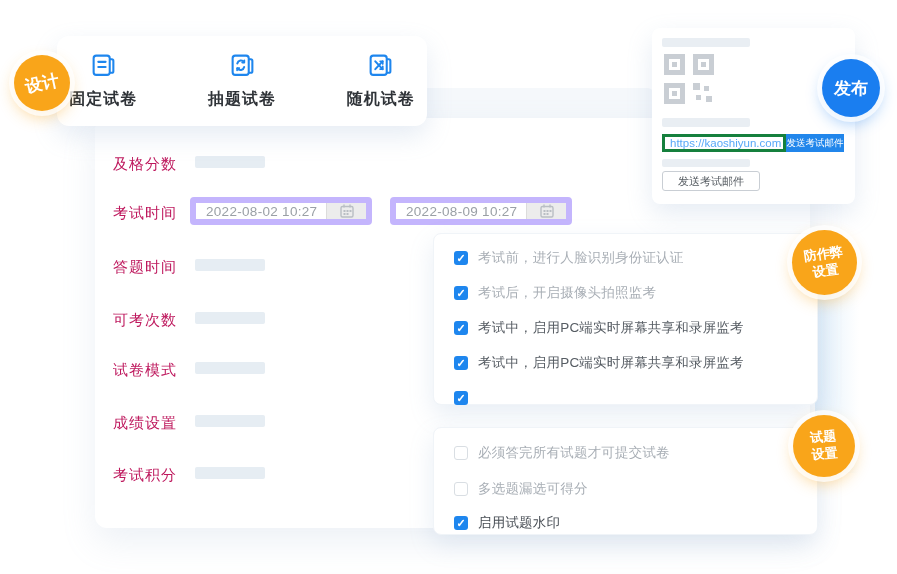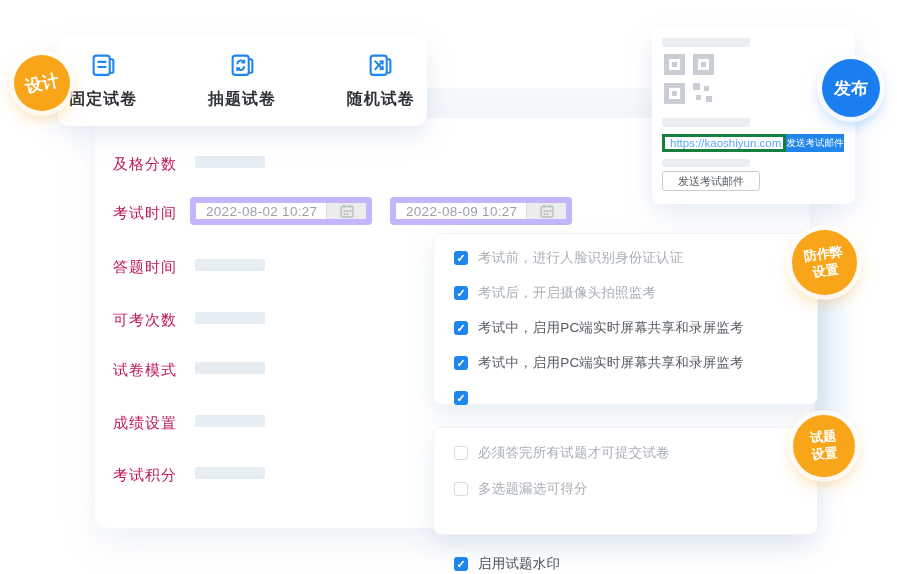--- a/index.html
+++ b/index.html
@@ -252,21 +252,21 @@
 
   <div class="opt-panel panel-questions">
     <div class="opt-row" style="top:14px;">
       <span class="cb unchecked"></span>
       <span class="opt-label muted">必须答完所有试题才可提交试卷</span>
     </div>
     <div class="opt-row" style="top:50px;">
       <span class="cb unchecked"></span>
       <span class="opt-label muted">多选题漏选可得分</span>
     </div>
-    <div class="opt-row" style="top:84px;margin-top:41px;">
+    <div class="opt-row" style="top:84px;">
       <span class="cb checked"></span>
       <span class="opt-label" style="color:#474d54;">启用试题水印</span>
     </div>
   </div>
 
   <div class="badge badge-orange badge-questions">
     <span class="badge-text">
       <span>试题</span><br>
       <span>设置</span>
     </span>

